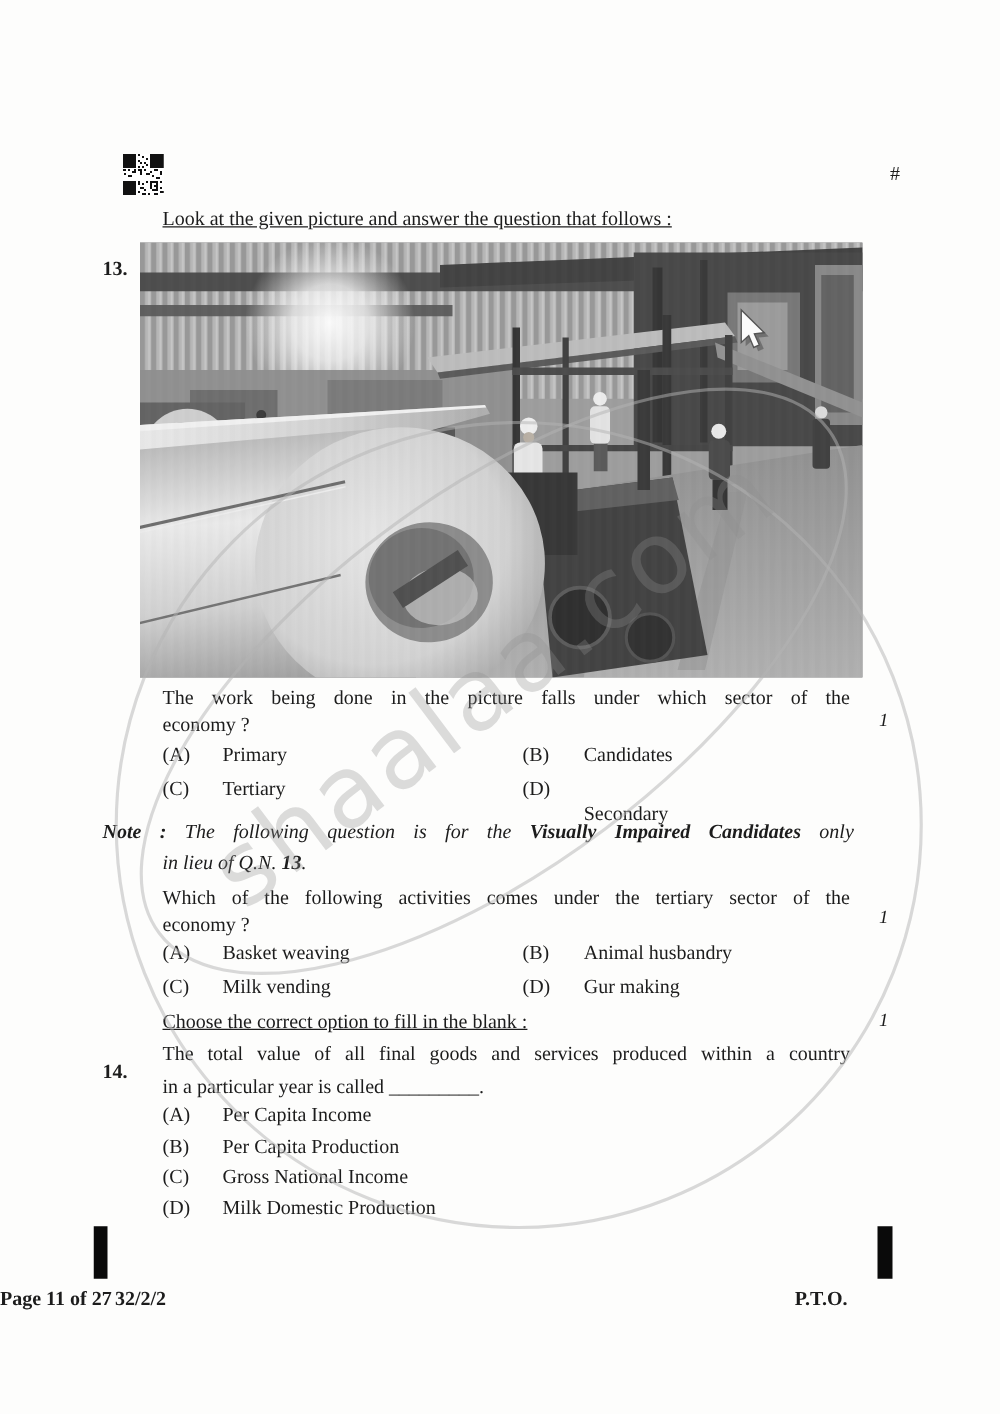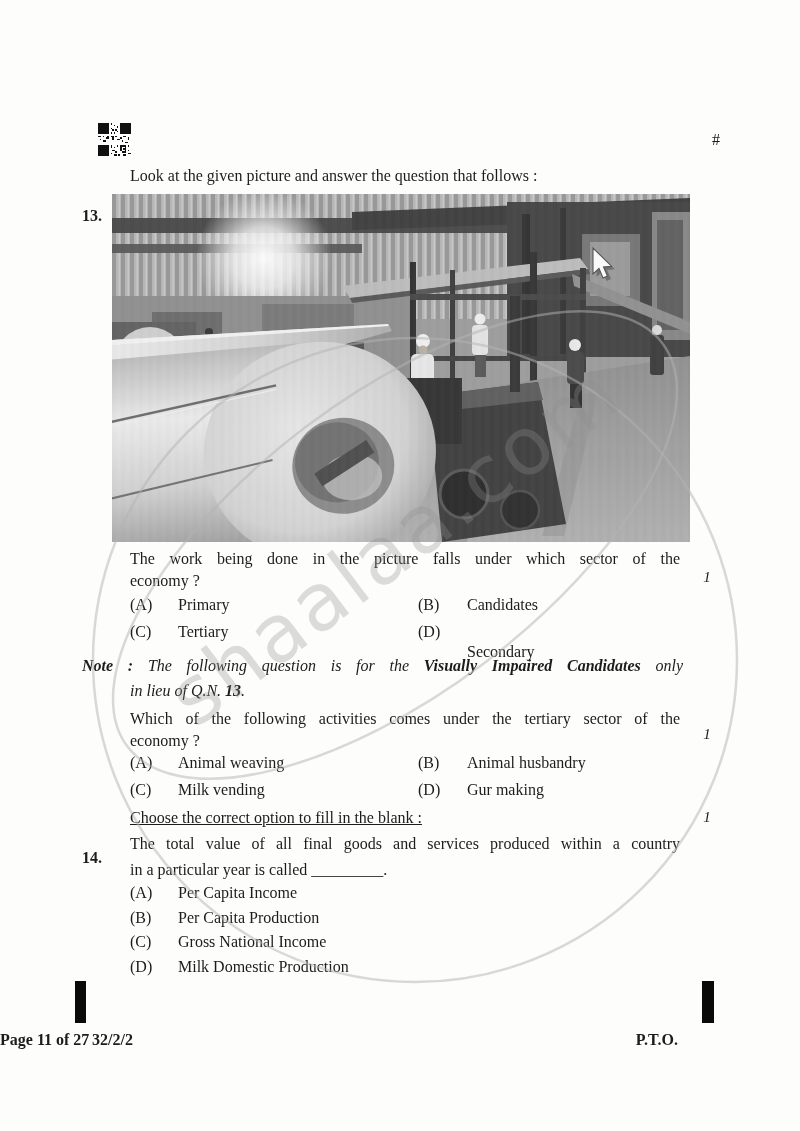--- a/index.html
+++ b/index.html
@@ -70,21 +70,21 @@
         <rect x="13" y="20" width="1" height="1"></rect>
       <rect x="16" y="20" width="2" height="1"></rect>
         <rect x="19" y="19" width="2" height="1"></rect>
     </g>
   </svg>
 </div>
 
 <div class="abs fs" style="left:700px;top:129px;width:20px;text-align:right;">#</div>
 
 <div class="abs fs b" style="left:82px;top:165px;">13.</div>
-<div class="abs fs" style="left:130px;top:165px;">Look at the given picture and answer the question that follows :</div>
+<div class="abs fs" style="left:130px;top:165px;text-decoration:underline;">Look at the given picture and answer the question that follows :</div>
 
 <div class="abs photo-wrap">
 <svg width="578" height="348" viewBox="0 0 578 348">
   <defs>
     <pattern id="corr" width="9" height="12" patternUnits="userSpaceOnUse">
       <rect width="9" height="12" fill="#b6b6b6"></rect>
       <rect width="4" height="12" fill="#989898"></rect>
       <rect x="6.5" width="1.5" height="12" fill="#c7c7c7"></rect>
     </pattern>
     <radialGradient id="flare" cx="50%" cy="50%" r="50%">
@@ -222,21 +222,21 @@
 </div>
 <div class="abs fs i" style="left:130px;top:680px;">
   <span>in lieu of Q.N. </span><span class="b">13</span><span>.</span>
 </div>
 
 <div class="abs fs jl" style="left:130px;top:708px;width:550px;">Which of the following activities comes under the tertiary sector of the</div>
 <div class="abs fs" style="left:130px;top:730px;">economy ?</div>
 <div class="abs fs marks" style="left:698px;top:724px;width:18px;text-align:center;">1</div>
 
 <div class="abs fs" style="left:130px;top:752px;">(A)</div>
-<div class="abs fs" style="left:178px;top:752px;">Animal weaving</div>
+<div class="abs fs" style="left:178px;top:752px;">Basket weaving</div>
 <div class="abs fs" style="left:418px;top:752px;">(B)</div>
 <div class="abs fs" style="left:467px;top:752px;">Animal husbandry</div>
 <div class="abs fs" style="left:130px;top:779px;">(C)</div>
 <div class="abs fs" style="left:178px;top:779px;">Milk vending</div>
 <div class="abs fs" style="left:418px;top:779px;">(D)</div>
 <div class="abs fs" style="left:467px;top:779px;">Gur making</div>
 
 <div class="abs fs b" style="left:82px;top:807px;">14.</div>
 <div class="abs fs" style="left:130px;top:807px;text-decoration:underline;">Choose the correct option to fill in the blank :</div>
 <div class="abs fs marks" style="left:698px;top:807px;width:18px;text-align:center;">1</div>

